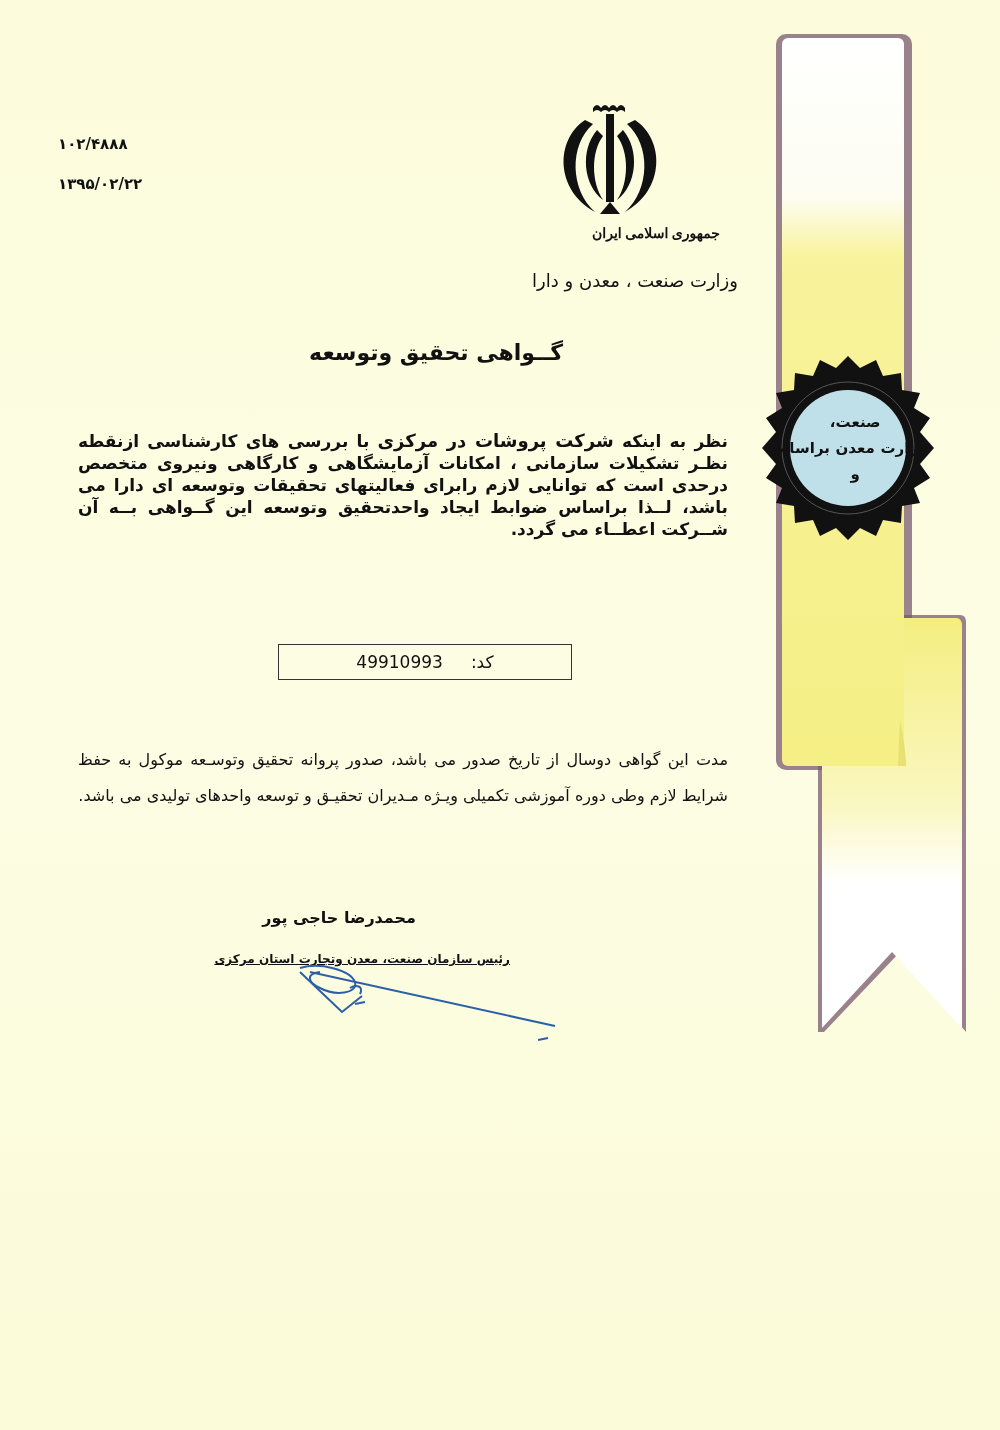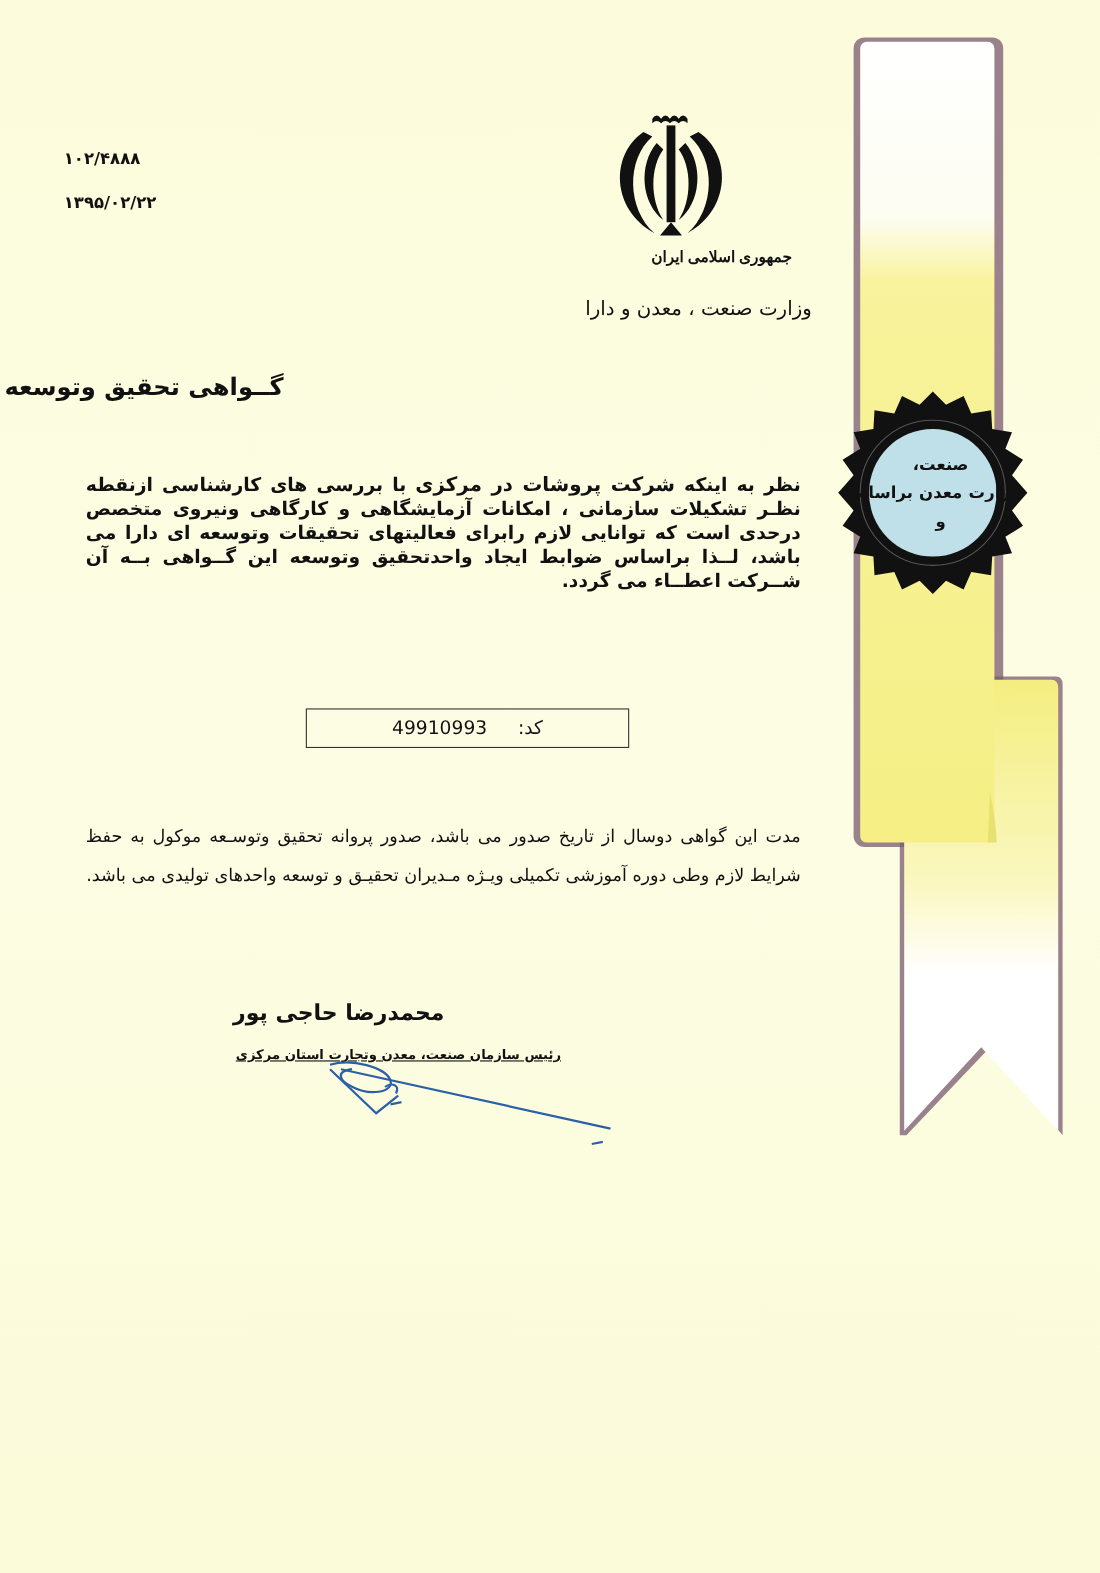--- a/index.html
+++ b/index.html
@@ -12,31 +12,31 @@
     .page { position: absolute; inset: 0; background: linear-gradient(180deg,#fcfcdc 0%,#fdfde4 50%,#fbfbd9 100%); }
 
     .ref { position: absolute; left: 58px; font-size: 15px; font-weight: bold; letter-spacing: 1px; direction: rtl; unicode-bidi: plaintext; margin-top: 28px; }
     .ref.num { top: 107px; }
     .ref.date { top: 147px; }
 
     .emblem { position: absolute; left: 555px; top: 100px; width: 110px; height: 120px; }
     .header-title { position: absolute; right: 280px; top: 225px; font-size: 14px; font-weight: bold; direction: rtl; font-family: Liberation Serif, serif; }
     .header-sub { position: absolute; right: 262px; top: 270px; font-size: 18px; direction: rtl; }
 
-    .cert-title { position: absolute; left: 0; width: 840px; top: 340px; text-align: left; font-size: 22px; font-weight: bold; direction: rtl; padding-left: 4px; }
+    .cert-title { position: absolute; left: 0; width: 840px; top: 340px; text-align: center; font-size: 22px; font-weight: bold; direction: rtl; padding-left: 16px; }
     .cert-title span { display: inline-block; margin-left: 0; }
 
     .body-para { position: absolute; right: 272px; width: 650px; top: 430px; font-size: 17px; font-weight: bold; line-height: 22px; direction: rtl; text-align: justify; text-align-last: right; }
     .body-para b { font-weight: 900; font-size: 18px; }
 
     .code-box { position: absolute; left: 278px; top: 644px; width: 292px; height: 34px; border: 1px solid #333; display: flex; justify-content: center; align-items: center; direction: rtl; font-size: 17px; gap: 28px; }
 
     .para2 { position: absolute; right: 272px; width: 650px; top: 742px; font-size: 16px; line-height: 36px; direction: rtl; text-align: justify; text-align-last: right; }
 
-    .sig-name { position: absolute; right: 596px; top: 908px; font-size: 20px; font-weight: bold; direction: rtl; }
+    .sig-name { position: absolute; right: 584px; top: 908px; font-size: 16px; font-weight: bold; direction: rtl; }
     .sig-title { position: absolute; right: 490px; top: 952px; font-size: 12px; font-weight: bold; direction: rtl; text-decoration: underline; }
     .signature { position: absolute; left: 280px; top: 960px; width: 290px; height: 90px; }
 
     .ribbon { position: absolute; left: 750px; top: 20px; width: 250px; height: 1050px; }
     .seal { position: absolute; left: 752px; top: 352px; width: 192px; height: 192px; }
     .seal-text { position: absolute; left: 790px; top: 390px; width: 116px; height: 116px; display: flex; flex-direction: row; align-items: center; justify-content: center; direction: rtl; font-weight: bold; font-size: 15px; line-height: 26px; text-align: center; color: #111; }
   </style>
 </head>
 <body>
 

